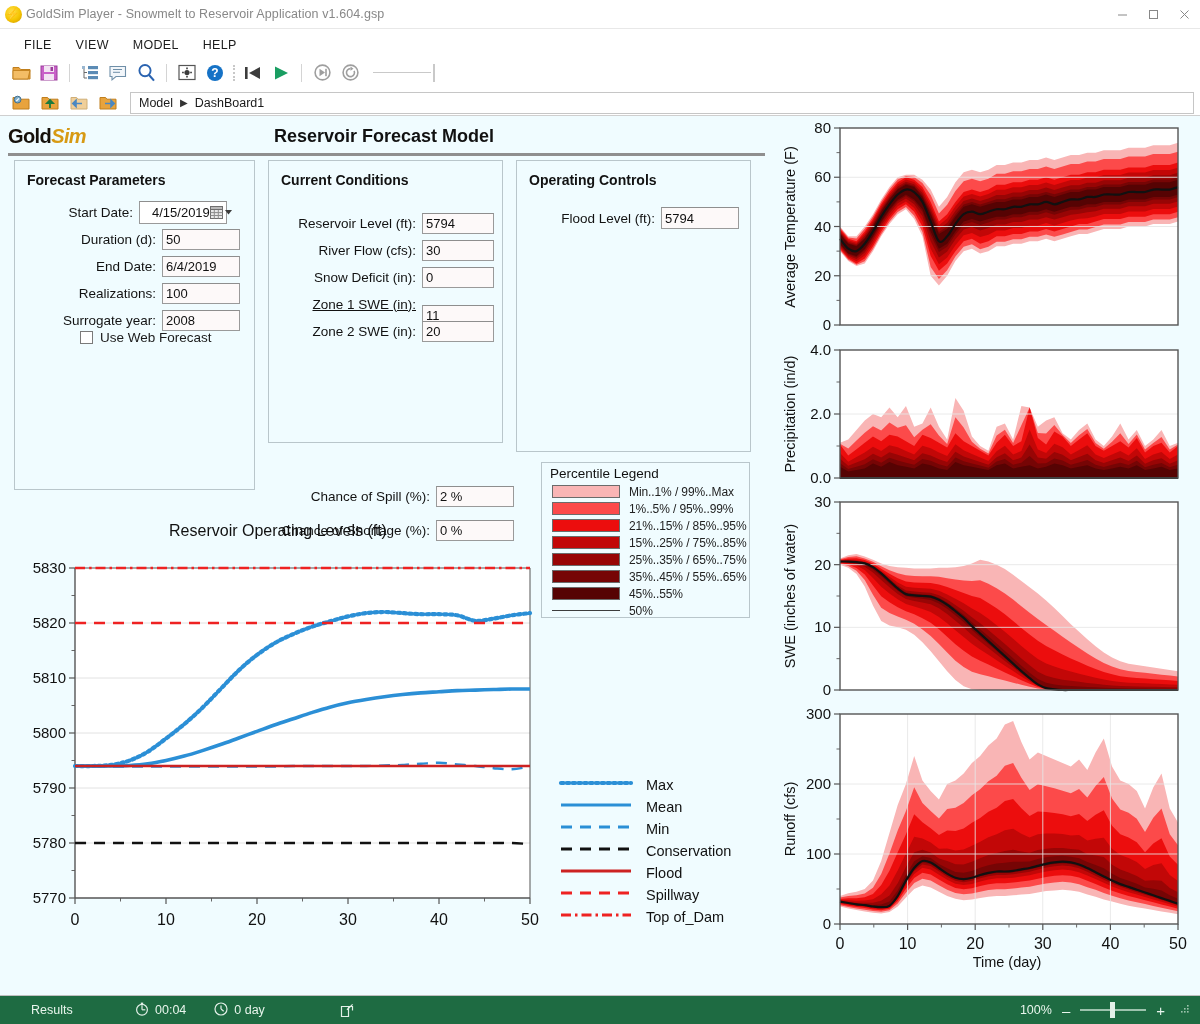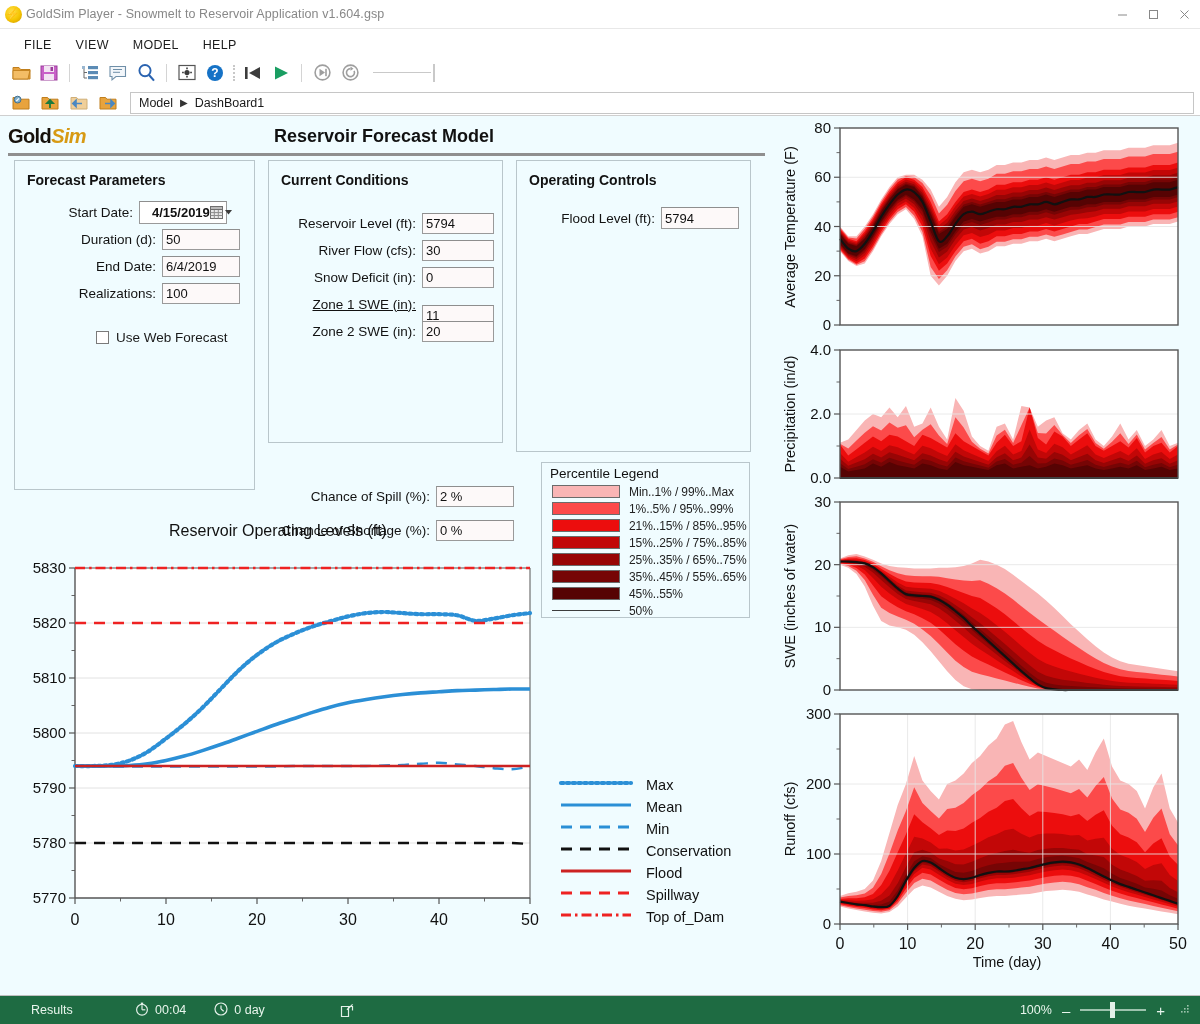--- a/index.html
+++ b/index.html
@@ -68,21 +68,21 @@
   .frow { display:flex; align-items:center; height:24px; margin-bottom:3px; }
   .flabel { text-align:right; font-size:13.5px; color:#121212; padding-right:6px; }
   .finput {
     background:#fdf9f9; border:1px solid #9a9a9a; border-top-color:#8e8e8e;
     height:21px; font-size:13px; display:flex; align-items:center; padding-left:3px; color:#111;
     font-family:"Liberation Sans", sans-serif;
   }
   .finput.date { background:#fff; justify-content:space-between; padding-right:4px; align-items:center; }
   .date-val { padding-left: 9px; }
   .cal-ico { display:flex; align-items:center; gap:2px;}
-  .chk-row { display:flex; align-items:center; gap:7px;margin-left:16px; }
+  .chk-row { display:flex; align-items:center; gap:7px; }
   .chk { width:13px; height:13px; border:1px solid #7a7a7a; background:#fff; }
 
   
   .leg-box { position:absolute; border:1px solid #b9c6cb; background:#f0fcff; }
   .leg-title { font-size:13.5px; color:#111; padding:3px 0 2px 8px; }
   .leg-row { display:flex; align-items:center; height:17px; padding-left:10px; gap:9px;}
   .leg-sw { width:68px; height:13px; border:1px solid #6b6b6b; }
   .leg-line { width:68px; height:0; border-top:1.4px solid #3d3d3d; }
   .leg-lbl { font-size:12px; color:#222; letter-spacing:-0.1px; }
 
@@ -281,21 +281,21 @@
         <div class="hdr-title">Reservoir Forecast Model</div>
         <div class="hdr-rule"></div>
       </div>
 
       <div class="panel" style="left:14px; top:44px; width:241px; height:330px;">
         <div class="panel-title" style="position:absolute;left:12px;top:11px;">Forecast Parameters</div>
 
         <div style="position:absolute;left:0;top:39px;width:241px;">
           <div class="frow">
             <div class="flabel" style="width:124px;">Start Date:</div>
-            <div class="finput date" style="width:88px;height:23px;font-weight:bold;">
+            <div class="finput date" style="width:88px;height:23px;">
               <span class="date-val">4/15/2019</span>
               <span class="cal-ico">
                 <svg width="13" height="13" viewBox="0 0 13 13">
                     <rect x=".5" y=".5" width="12" height="12" fill="#e9e9e9" stroke="#6f6f6f"></rect>
                     <rect x=".5" y=".5" width="12" height="3" fill="#b9b9b9" stroke="#6f6f6f"></rect>
                     <g stroke="#8e8e8e">
                       <line x1="4.3" y1="4" x2="4.3" y2="12.5"></line>
                       <line x1="8.3" y1="4" x2="8.3" y2="12.5"></line>
                       <line x1=".5" y1="6.6" x2="12.5" y2="6.6"></line>
                       <line x1=".5" y1="9.5" x2="12.5" y2="9.5"></line>
@@ -316,20 +316,24 @@
           <div class="frow">
             <div class="flabel" style="width:147px;">End Date:</div>
             <div class="finput" style="width:78px;">6/4/2019</div>
           </div>
 
           <div class="frow">
             <div class="flabel" style="width:147px;">Realizations:</div>
             <div class="finput" style="width:78px;">100</div>
           </div>
 
+          <div class="frow">
+            <div class="flabel" style="width:147px;">Surrogate year:</div>
+            <div class="finput" style="width:78px;">2008</div>
+          </div>
         </div>
 
         <div class="chk-row" style="position:absolute;left:65px;top:169px;">
           <span class="chk"></span>
           <span style="font-size:13.5px;">Use Web Forecast</span>
         </div>
       </div>
 
       <div class="panel" style="left:268px; top:44px; width:235px; height:283px;">
         <div class="panel-title" style="position:absolute;left:12px;top:11px;">Current Conditions</div>

